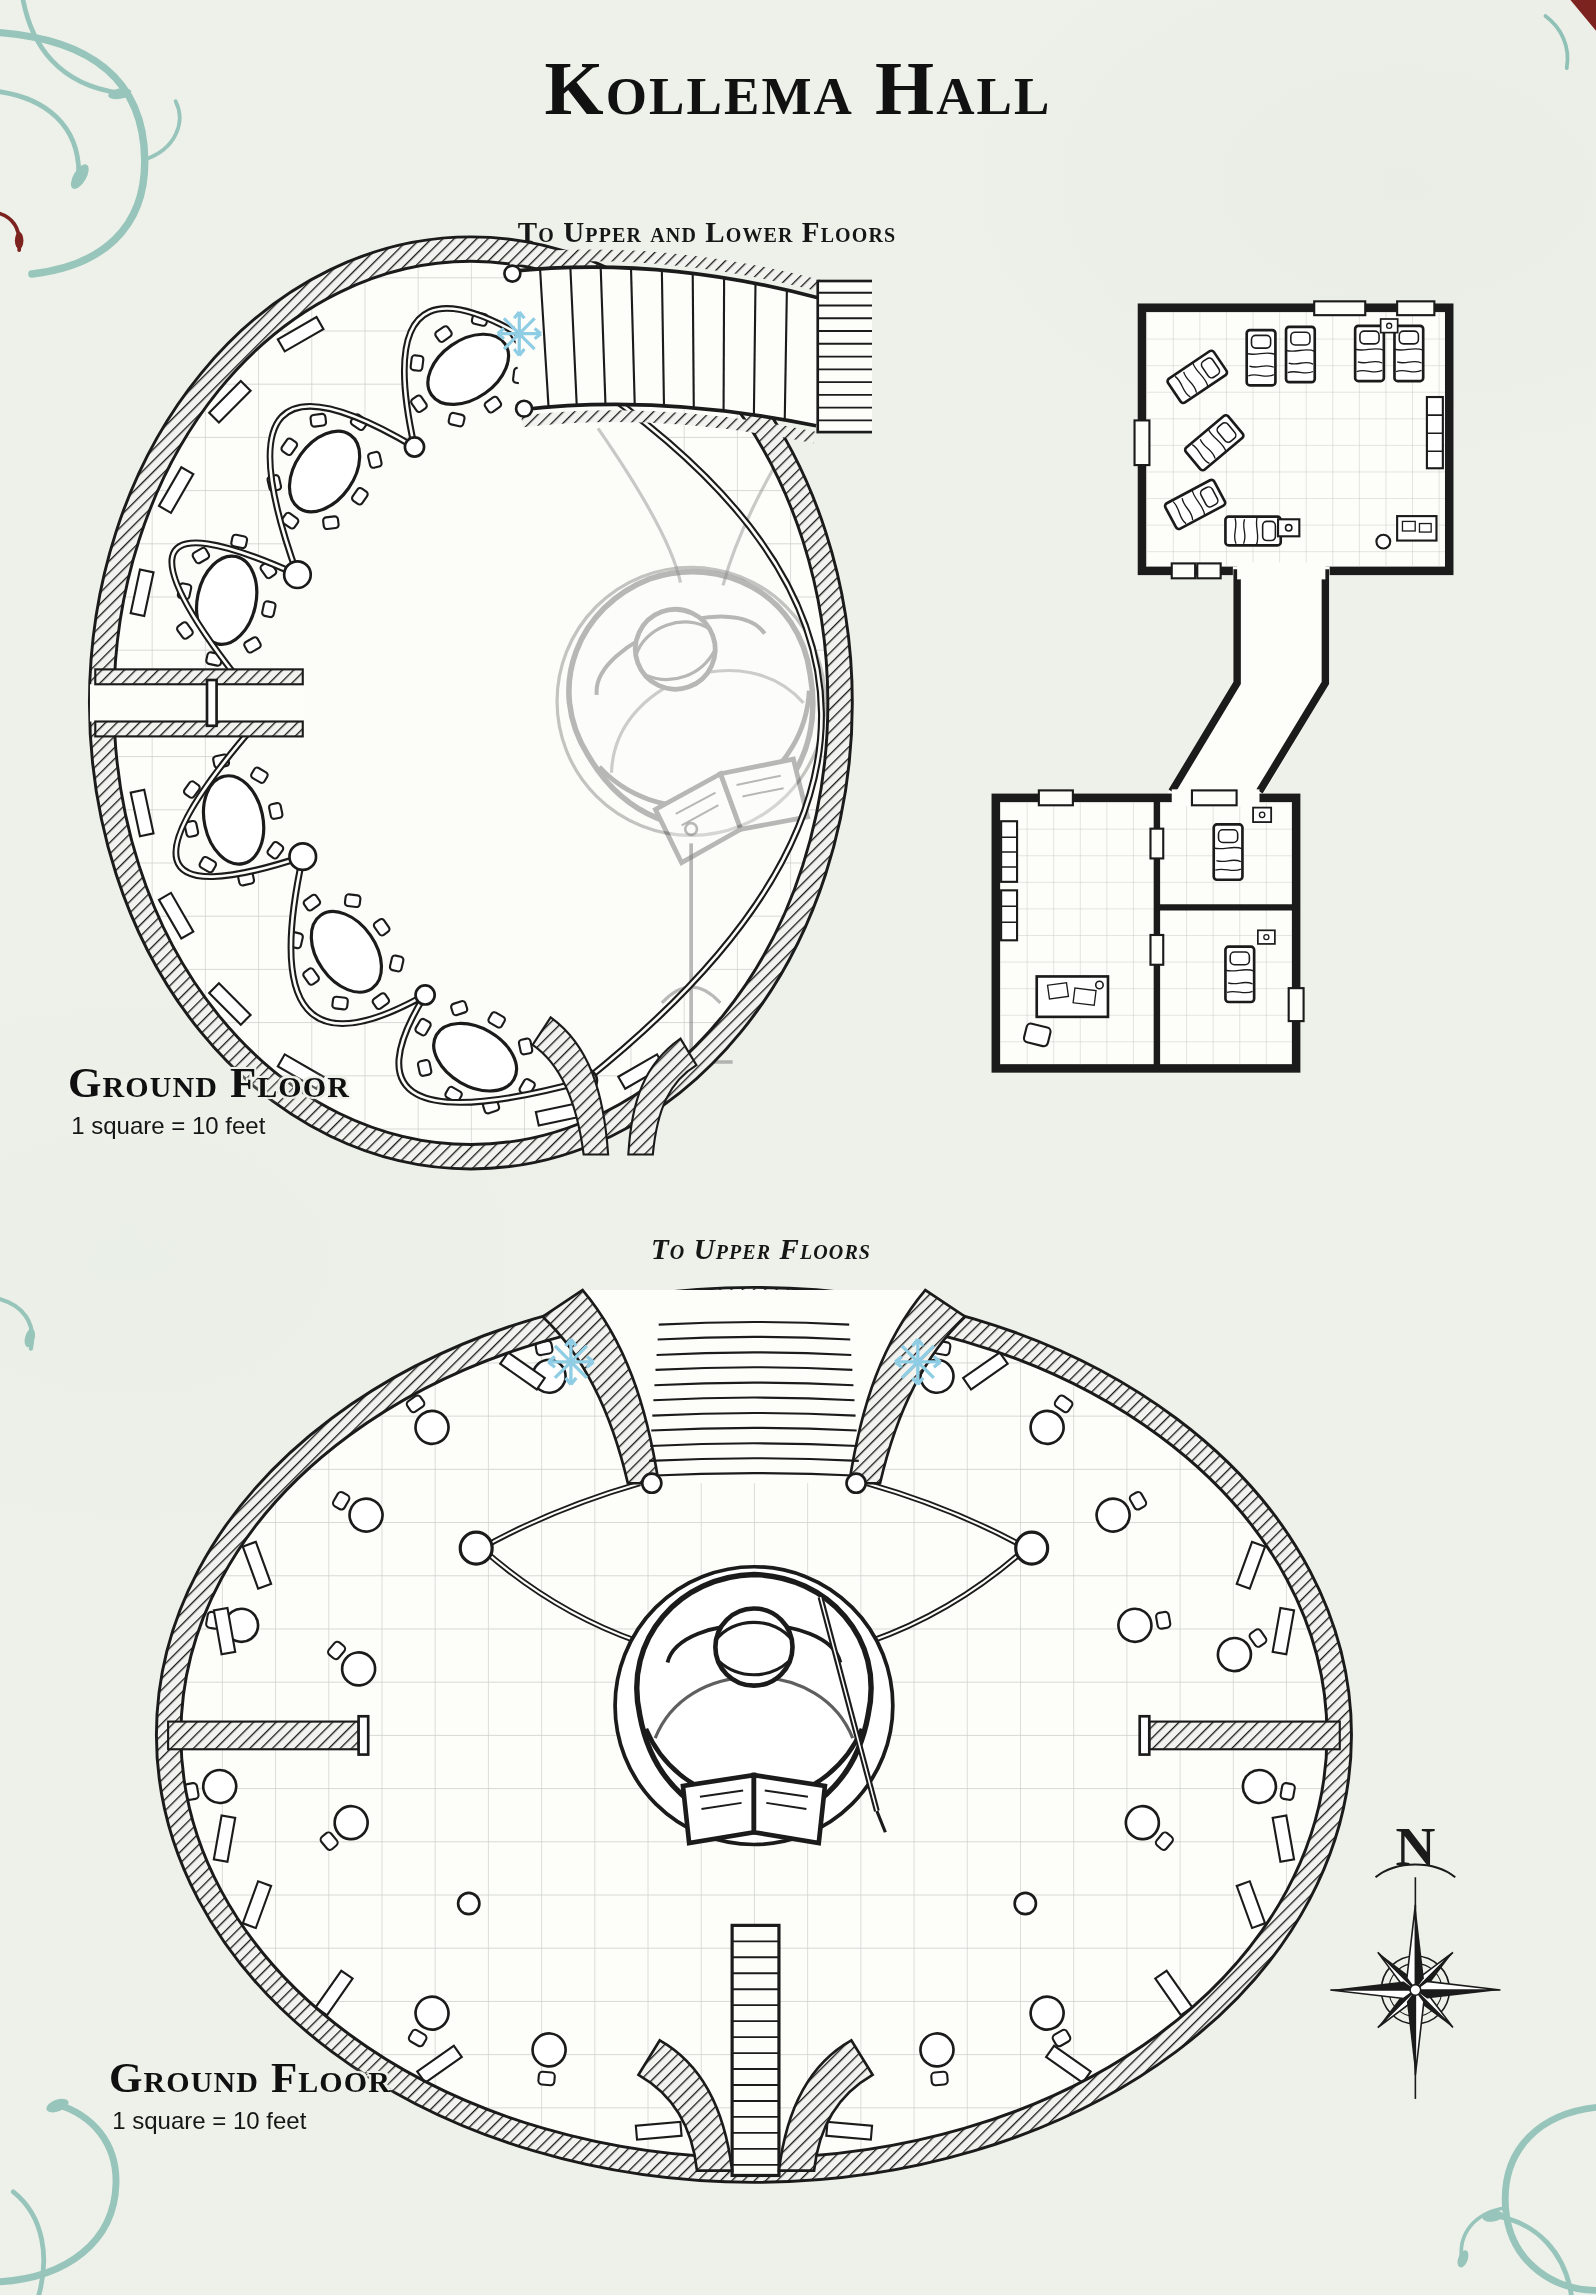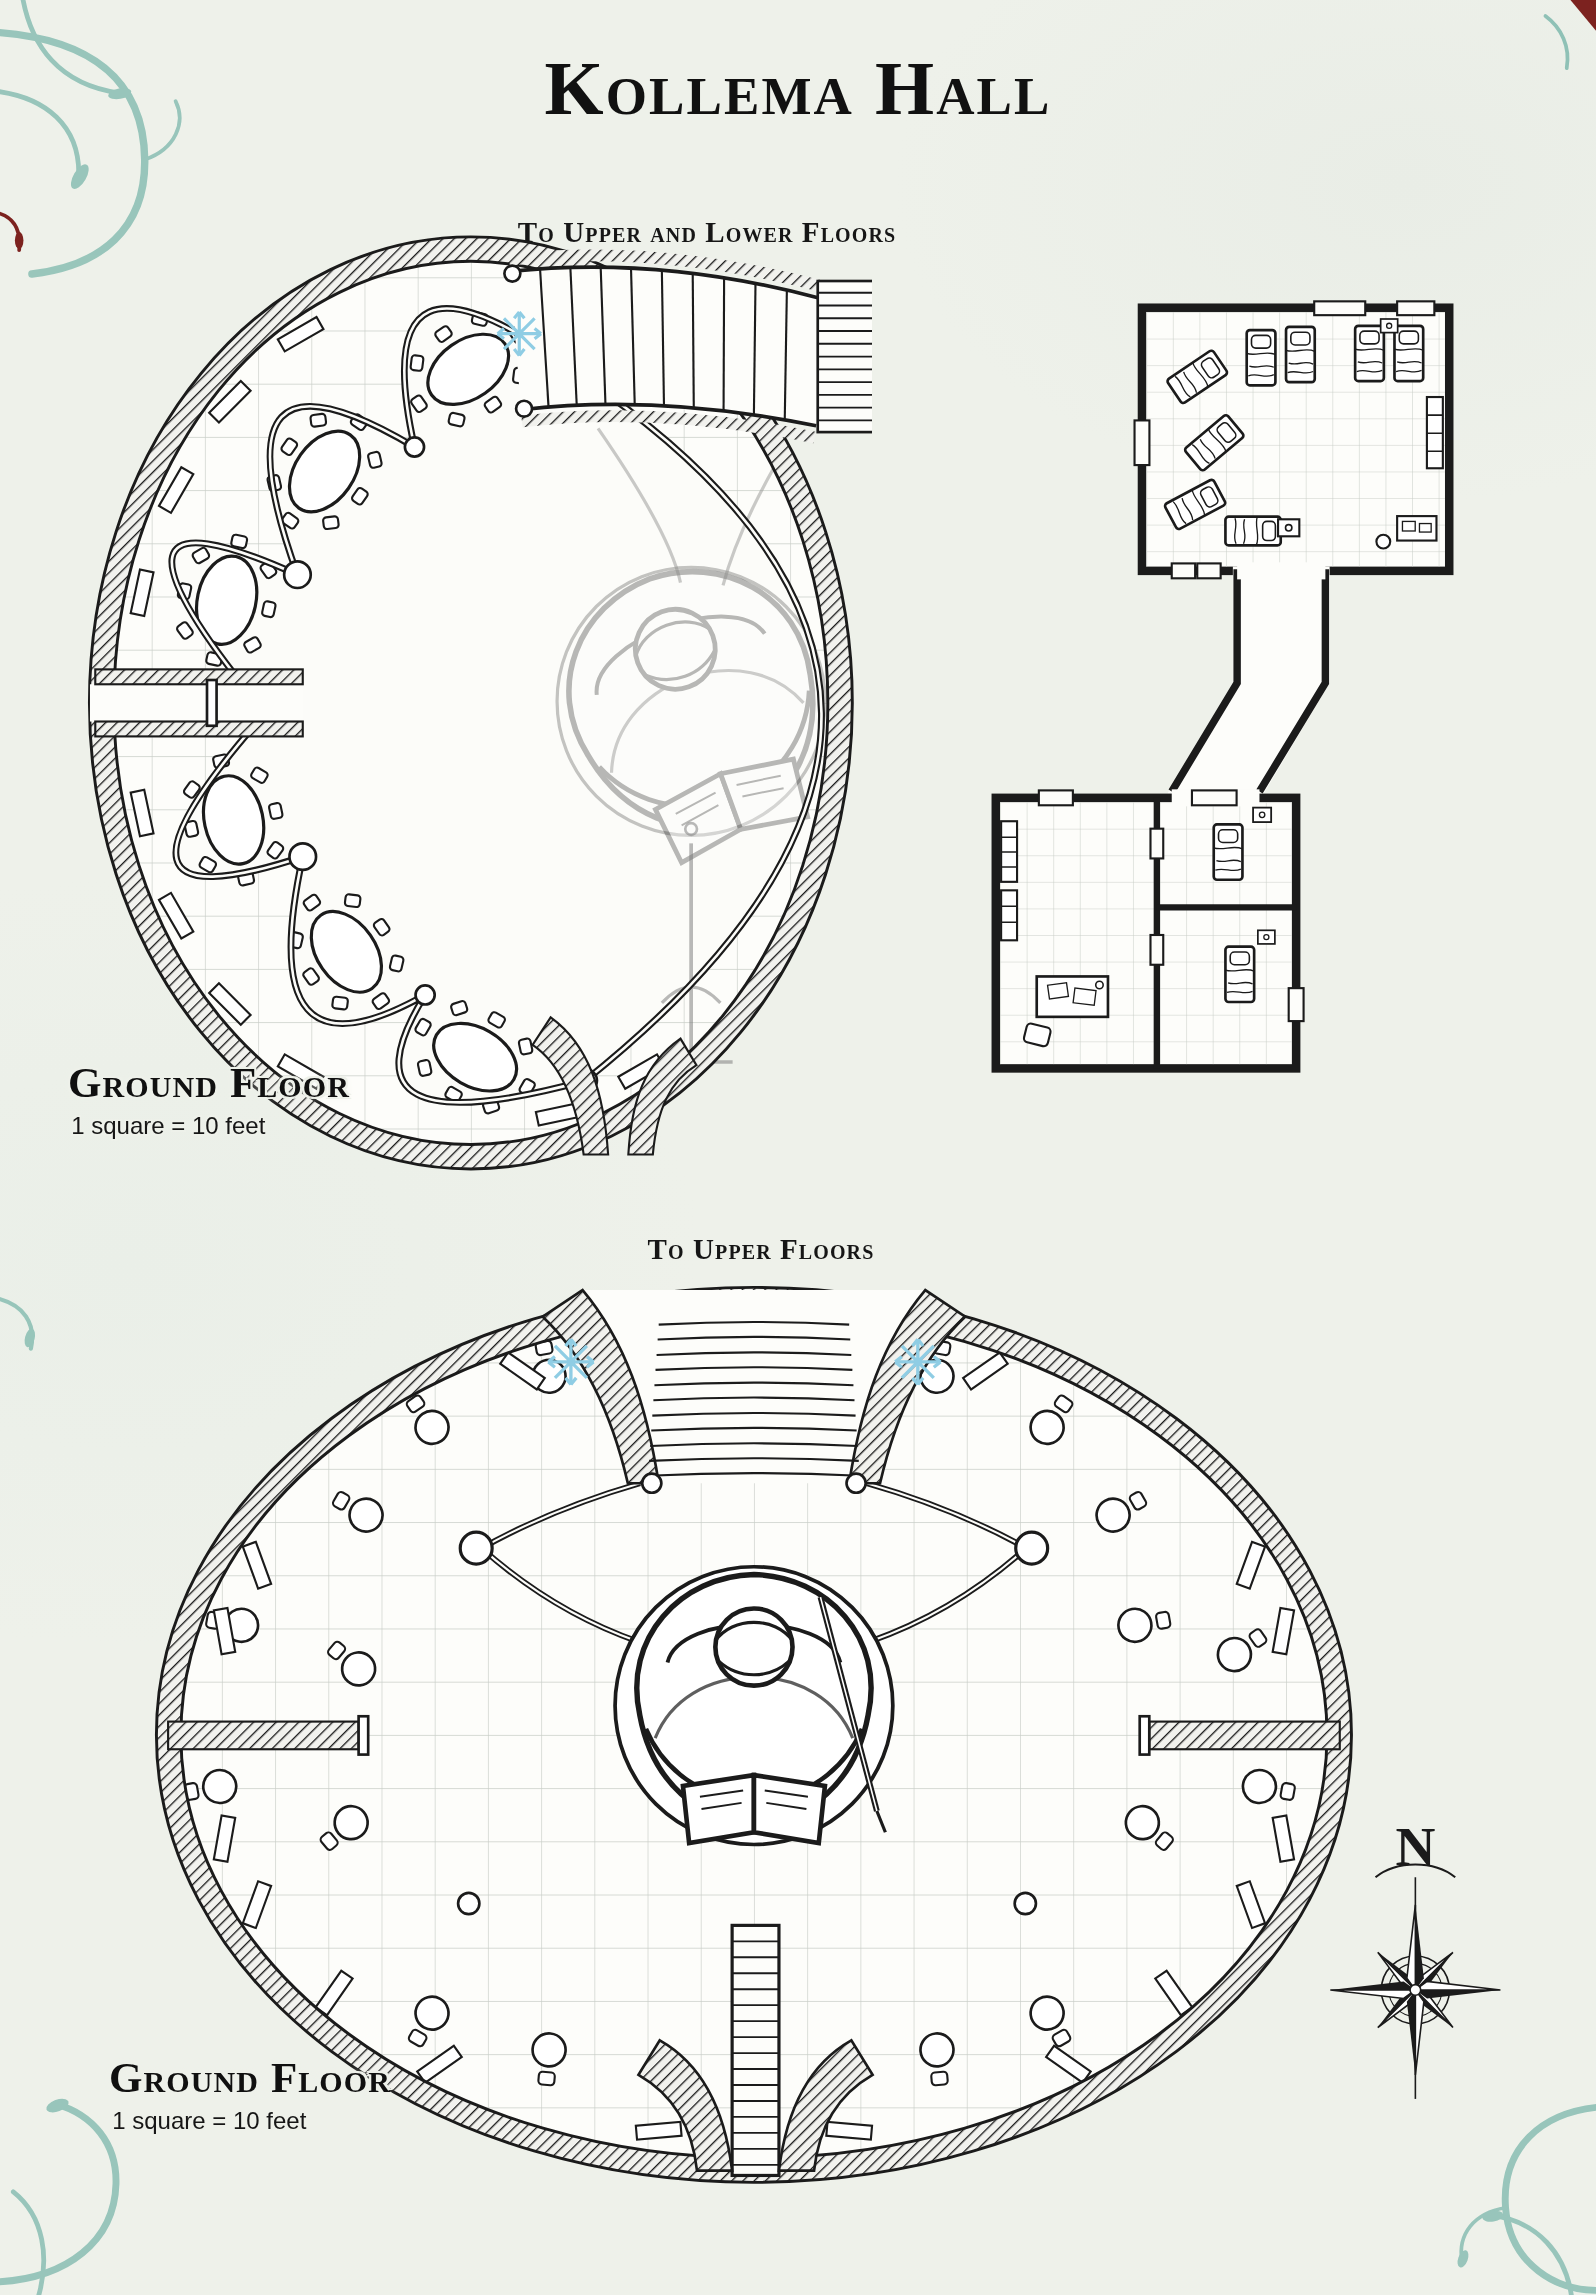--- a/index.html
+++ b/index.html
@@ -8,21 +8,21 @@
       radial-gradient(851px 532px at 88% 8%, #e9ede6 0%, rgba(233,237,230,0) 60%),
       radial-gradient(958px 639px at 8% 55%, #eaefe8 0%, rgba(234,239,232,0) 60%),
       #eef1ea;
     font-family:"Liberation Serif", serif; color:#141414;}
   svg{position:absolute;}
   .page-title{position:absolute;top:45px;left:0;width:1596px;margin:0;text-align:center;
     font:800 76px "Liberation Serif", serif;font-variant:small-caps;letter-spacing:2.1px;color:#111;}
   .stair-label{position:absolute;width:532px;text-align:center;
     font:700 29px "Liberation Serif", serif;font-variant:small-caps;letter-spacing:1.1px;color:#161616;}
   .stair-label.one{left:441px;top:216px;}
-  .stair-label.two{left:495px;top:1233px;}
+  .stair-label.two{left:495px;top:1233px;font-style:italic;}
   .map-caption{position:absolute;z-index:5;}
   .map-caption h2{margin:0;font:700 43px "Liberation Serif", serif;font-variant:small-caps;letter-spacing:1.1px;color:#101010;
     text-shadow:-2.1px -2.1px 0 #eef1ea,2.1px -2.1px 0 #eef1ea,-2.1px 2.1px 0 #eef1ea,2.1px 2.1px 0 #eef1ea,0 0 9.6px #eef1ea;}
   .map-caption .scale{margin:5.3px 0 0 3.2px;font:400 24px "Liberation Sans", sans-serif;color:#161616;
     text-shadow:-1.6px -1.6px 0 #eef1ea,1.6px -1.6px 0 #eef1ea,-1.6px 1.6px 0 #eef1ea,1.6px 1.6px 0 #eef1ea;}
   .cap-second{left:68px;top:1058px;}
   .cap-infirmary{left:946px;top:1058px;}
   .cap-ground{left:82px;top:2053px;margin-left:27px;}
 </style>
 </head>

